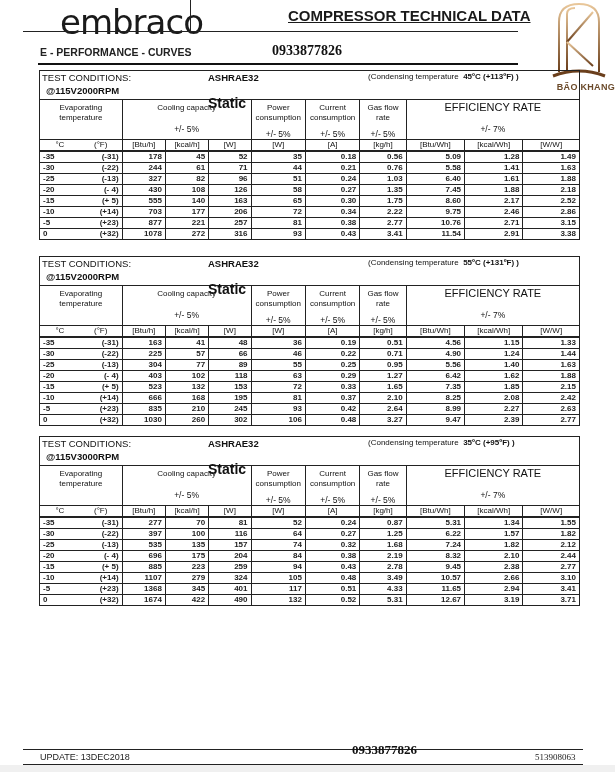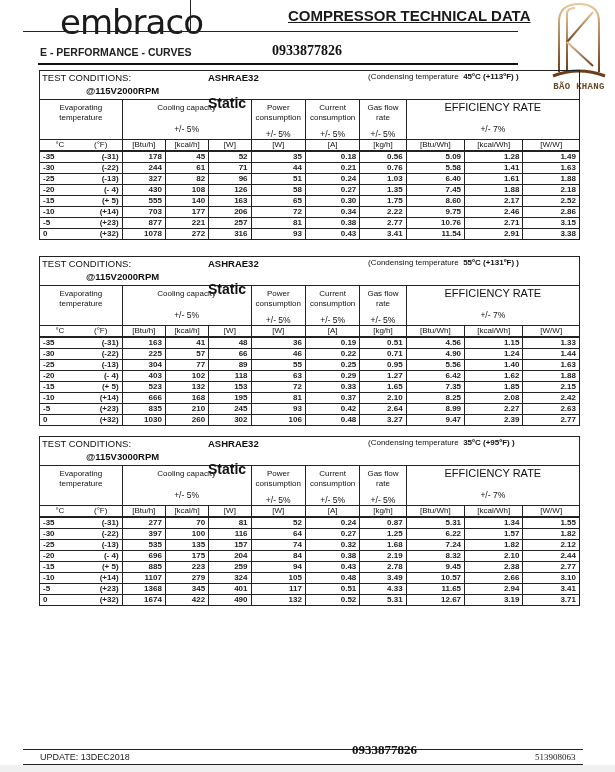--- a/index.html
+++ b/index.html
@@ -6,26 +6,26 @@
   body { width: 615px; height: 772px; position: relative; overflow: hidden; font-family: "Liberation Sans", sans-serif; color: #111; }
   .logo { position: absolute; left: 60px; top: 2px; font-family: "DejaVu Sans", sans-serif; font-size: 34px; letter-spacing: -1px; color: #1a1a1a; font-weight: normal; }
   .vsep { position: absolute; left: 190px; top: 0; width: 1px; height: 31px; background: #222; }
   .doc-title { position: absolute; left: 288px; top: 7px; font-size: 15px; font-weight: bold; color: #1a1a1a; text-decoration: underline; }
   .hline-top { position: absolute; left: 23px; top: 31px; width: 495px; height: 1px; background: #222; }
   .section-title { position: absolute; left: 40px; top: 46px; font-size: 10.5px; font-weight: bold; color: #222; }
   .phone { position: absolute; left: 272px; top: 43px; font-family: "Liberation Serif", serif; font-size: 14px; font-weight: bold; color: #111; }
   .hline-2 { position: absolute; left: 38px; top: 63px; width: 480px; height: 2px; background: #111; }
 
   .brand { position: absolute; left: 545px; top: 0px; width: 68px; height: 95px; }
-  .brand-name { position: absolute; left: 543px; top: 82px; width: 72px; text-align: center; font-family: Liberation Mono, monospace; font-size: 9px; font-weight: bold; color: #6b4a2a; letter-spacing: 0.3px; }
+  .brand-name { position: absolute; left: 543px; top: 82px; width: 72px; text-align: right; font-family: Liberation Sans, sans-serif; font-size: 9px; font-weight: bold; color: #6b4a2a; letter-spacing: 0.3px; }
 
   .block { position: absolute; left: 39px; width: 541px; }
   .cond { border: 1px solid #222; border-bottom: none; height: 28px; position: relative; font-size: 9px; }
   .cond .tc { position: absolute; left: 2px; top: 1px; font-size: 9.5px; }
-  .cond .rpm { position: absolute; left: 6px; top: 14px; font-weight: bold; font-size: 9.5px; margin-left: 40px; }
+  .cond .rpm { position: absolute; left: 6px; top: 14px; font-weight: bold; font-size: 9.5px; }
   .cond .std { position: absolute; left: 168px; top: 1px; font-weight: bold; font-size: 9.5px; }
   .cond .sta { position: absolute; left: 168px; top: 24px; font-weight: bold; font-size: 14px; }
   .cond .ct { position: absolute; left: 328px; top: 1px; font-size: 8px; }
   .cond .ct b { font-weight: bold; }
 
   table.perf { border-collapse: collapse; width: 541px; table-layout: fixed; font-size: 8px; }
   table.perf td { border: 1px solid #222; padding: 0 3px; height: 10px; line-height: 10px; }
   table.perf tr.h1 td { height: 38px; vertical-align: top; text-align: center; line-height: 10px; }
   table.perf tr.h1 td.eff { font-size: 11px; }
   table.perf tr.units td { text-align: center; border-bottom-width: 2px; }

